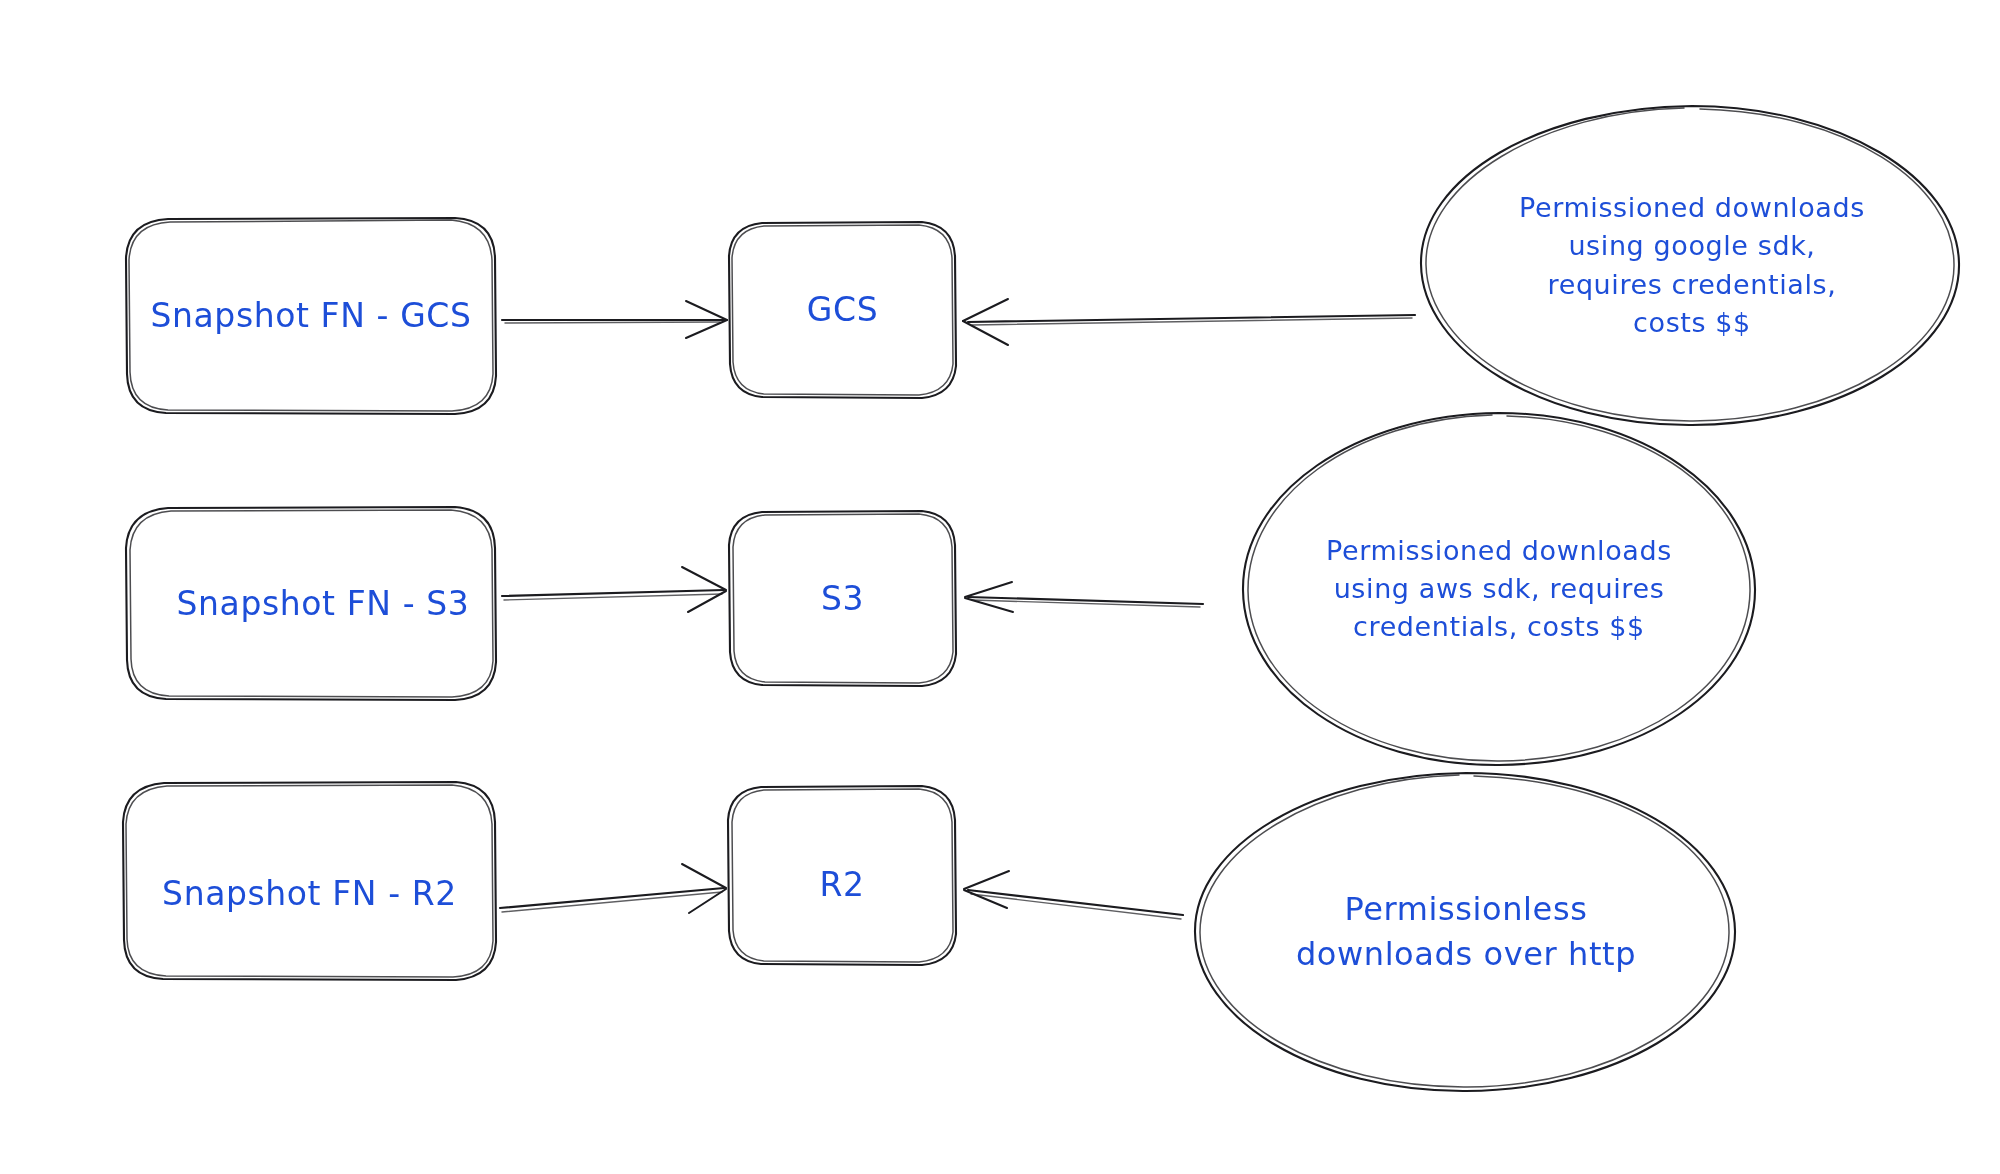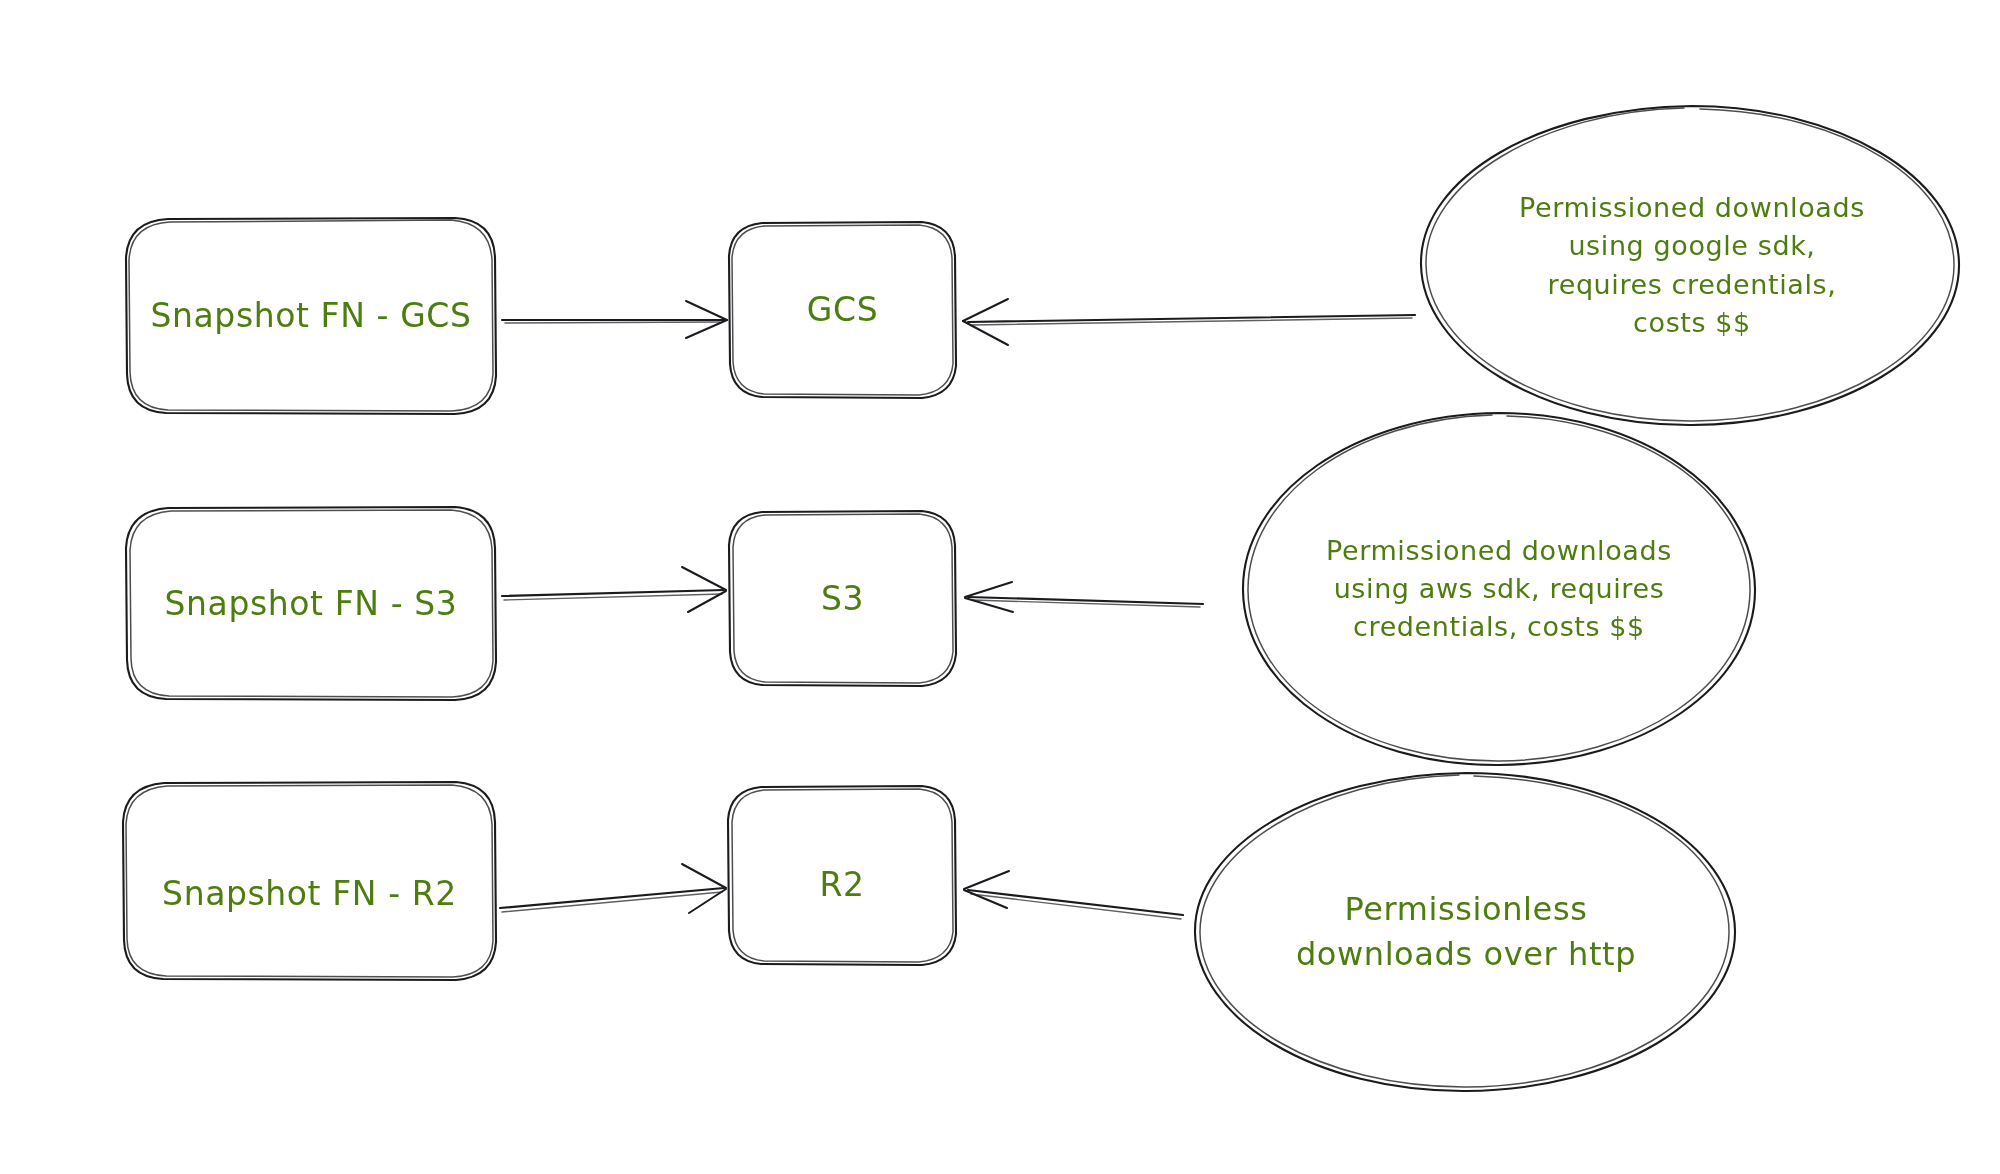--- a/index.html
+++ b/index.html
@@ -38,21 +38,21 @@
   .edge-stroke { stroke-width: 2.2; }
   .edge-stroke-2 { stroke-width: 1.45; opacity: 0.7; }
   .head-stroke { stroke-width: 2.0; }
 
   .node-label {
     position: absolute;
     display: flex;
     align-items: center;
     justify-content: center;
     text-align: center;
-    color: #4d7c0f;
+    color: #1d4ed8;
     font-family: "DejaVu Sans", sans-serif;
     letter-spacing: 0.6px;
     white-space: pre-line;
     pointer-events: none;
   }
   .box-label {
     font-size: 33px;
     line-height: 1.25;
   }
   .ellipse-label {
@@ -161,21 +161,21 @@
 
   <div class="node-label box-label" style="left:126px; top:218px; width:370px; height:196px;">Snapshot FN - GCS</div>
 
   <div class="node-label box-label" style="left:729px; top:222px; width:227px; height:176px;">GCS</div>
 
   <div class="node-label ellipse-label" style="left:1461px; top:106px; width:462px; height:319px;">Permissioned downloads
 using google sdk,
 requires credentials,
 costs $$</div>
 
-  <div class="node-label box-label" style="left:126px; top:507px; width:370px; height:193px;">Snapshot FN - S3</div>
+  <div class="node-label box-label" style="left:126px; top:507px; width:370px; height:193px;padding-left:12px;">Snapshot FN - S3</div>
 
   <div class="node-label box-label" style="left:729px; top:511px; width:227px; height:175px;border-radius:23px;">S3</div>
 
   <div class="node-label ellipse-label" style="left:1276px; top:413px; width:446px; height:352px;">Permissioned downloads
 using aws sdk, requires
 credentials, costs $$</div>
 
   <div class="node-label box-label" style="left:123px; top:782px; width:373px; height:224px;">Snapshot FN - R2</div>
 
   <div class="node-label box-label" style="left:728px; top:786px; width:228px; height:198px;">R2</div>

